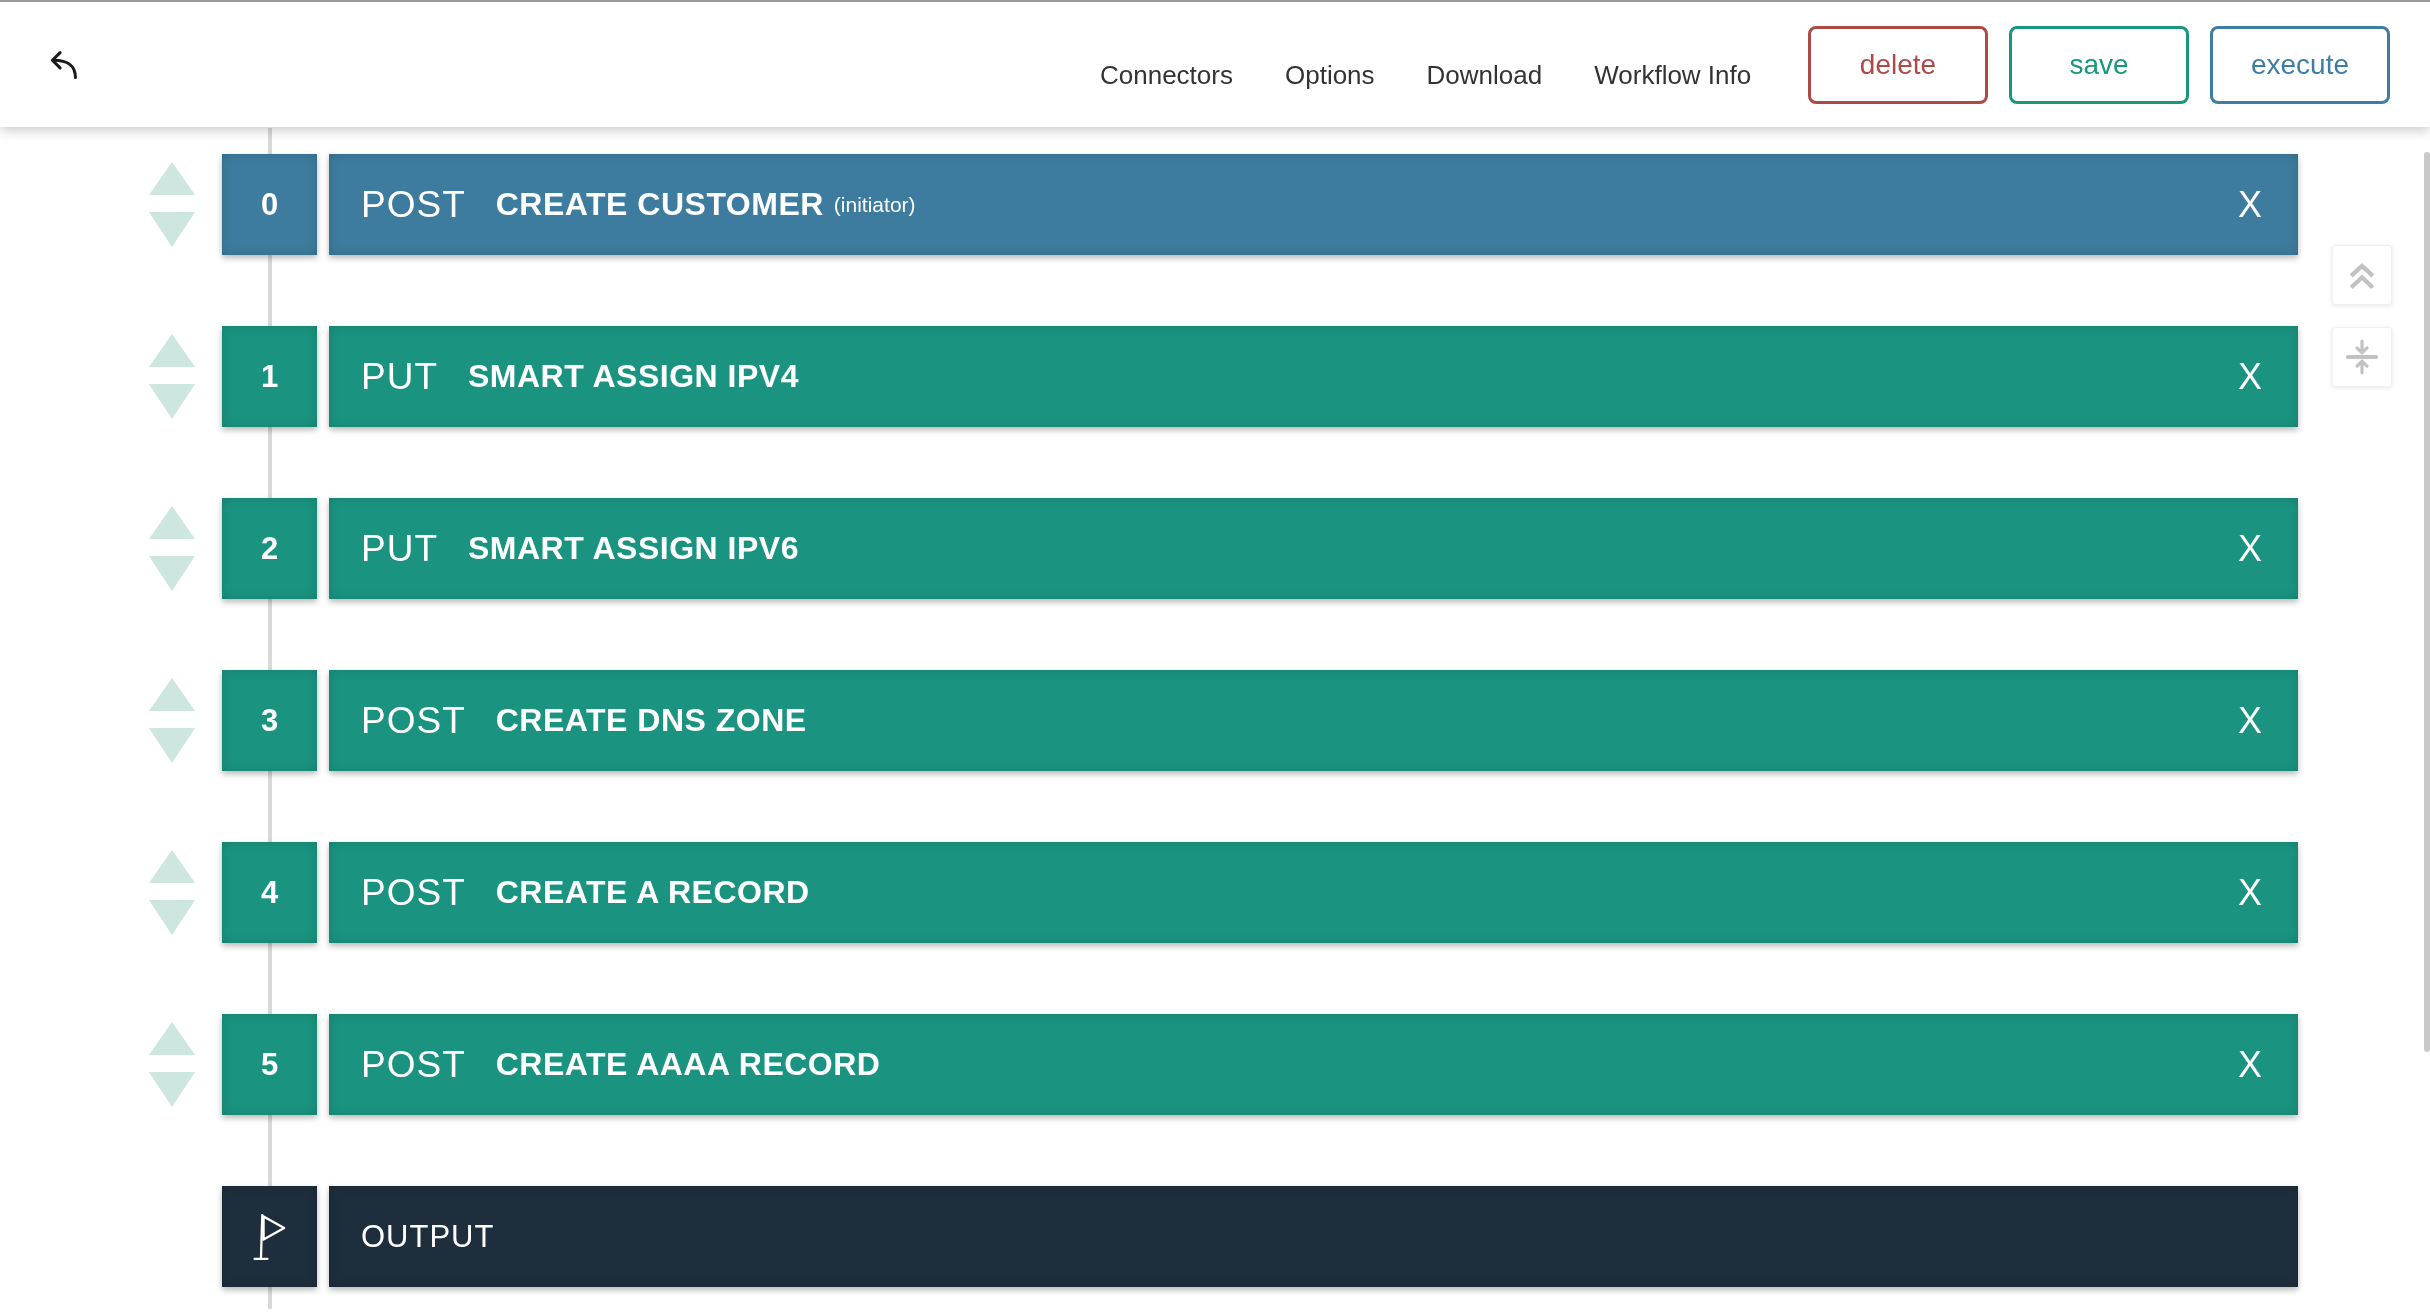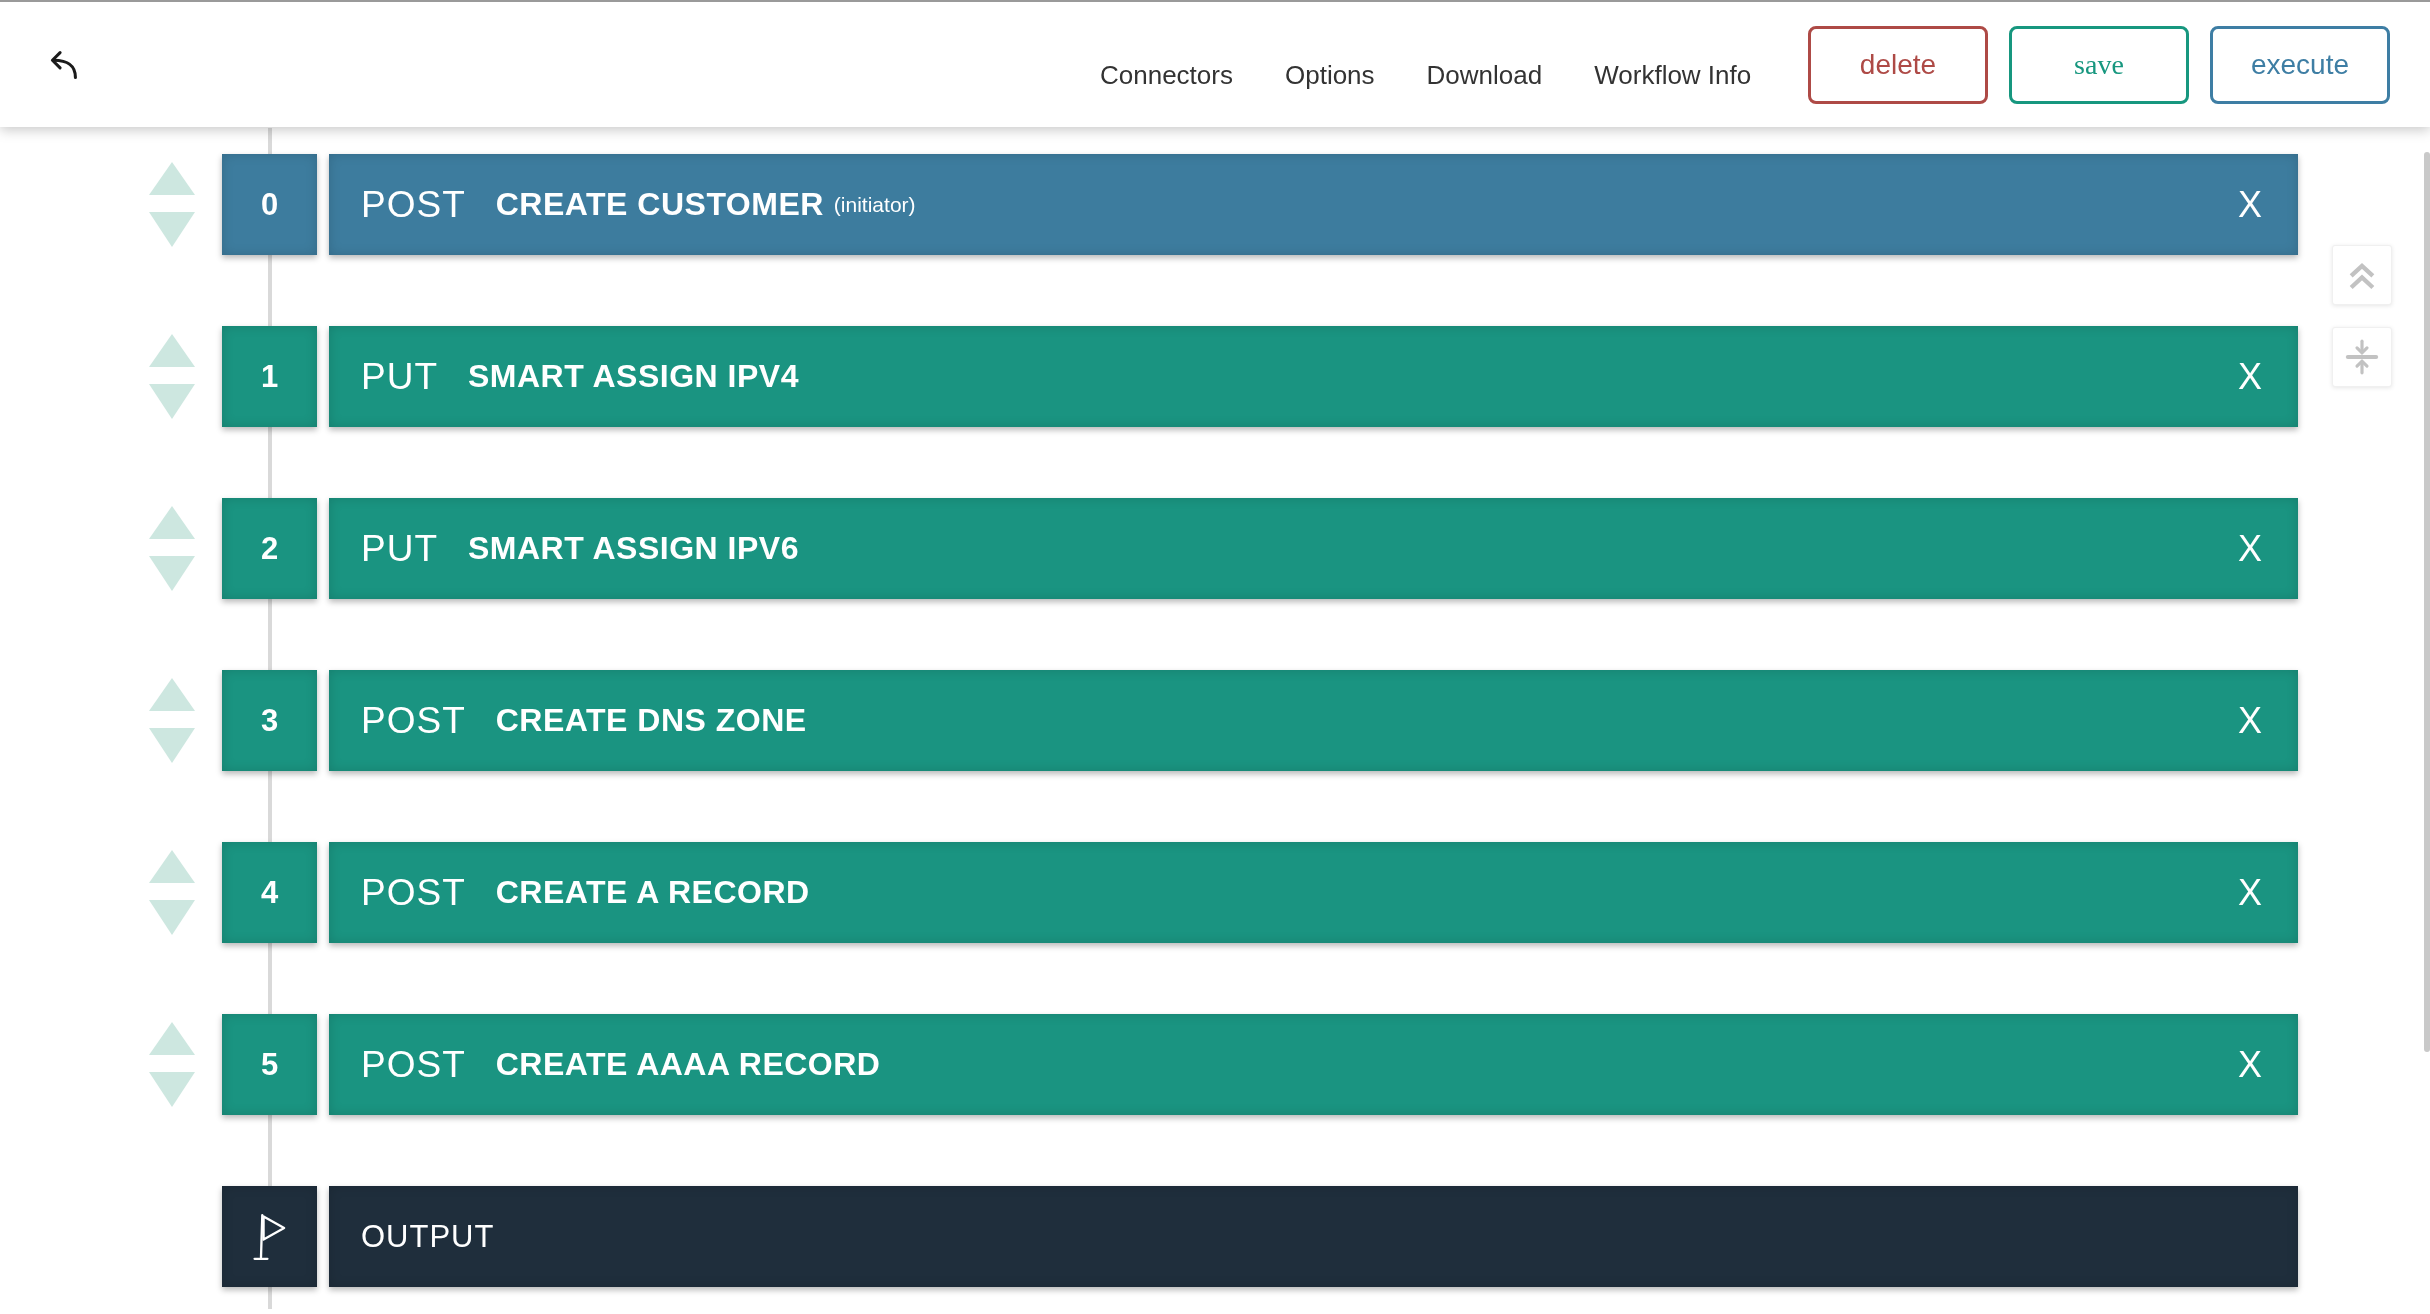--- a/index.html
+++ b/index.html
@@ -41,21 +41,21 @@
     position:absolute; right:40px; top:0; height:125px;
     display:flex; align-items:center; gap:21px;
   }
   .action-btn {
     width:180px; height:78px; background:#ffffff; border-radius:8px;
     font-size:28px; font-family:"Liberation Sans", sans-serif;
     display:flex; align-items:center; justify-content:center;
     cursor:pointer; border:3px solid currentColor;
   }
   .btn-delete { color:#ae4a46; }
-  .btn-save { color:#17977f;font-family:Liberation Serif, serif; }
+  .btn-save { color:#17977f; }
   .btn-execute { color:#3e7ea4; }
 
   
   .vline {
     position:absolute; left:268px; top:126px; width:4px; height:1181px;
     background:#d9d9d9; z-index:0;
   }
   .rows {
     position:absolute; left:148px; top:152px; width:2150px; z-index:5;
   }

